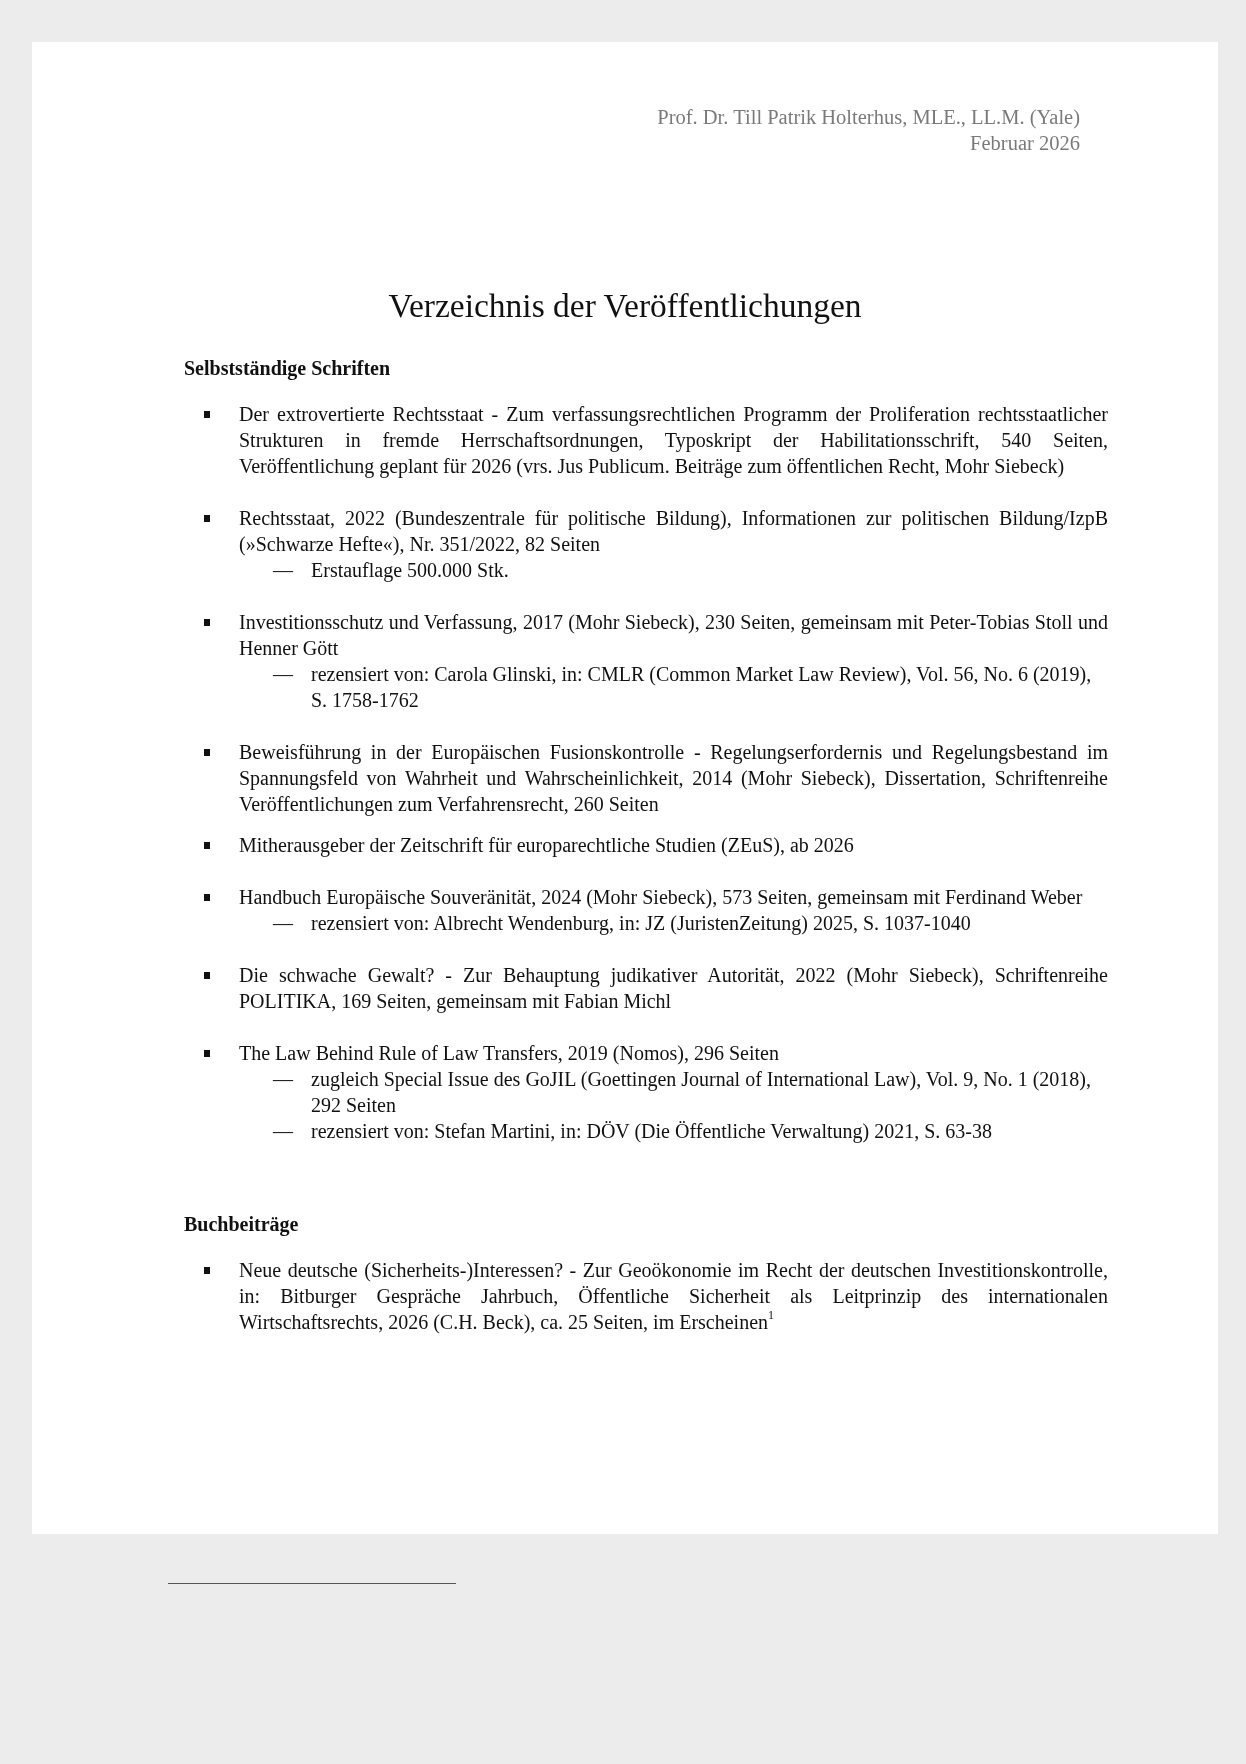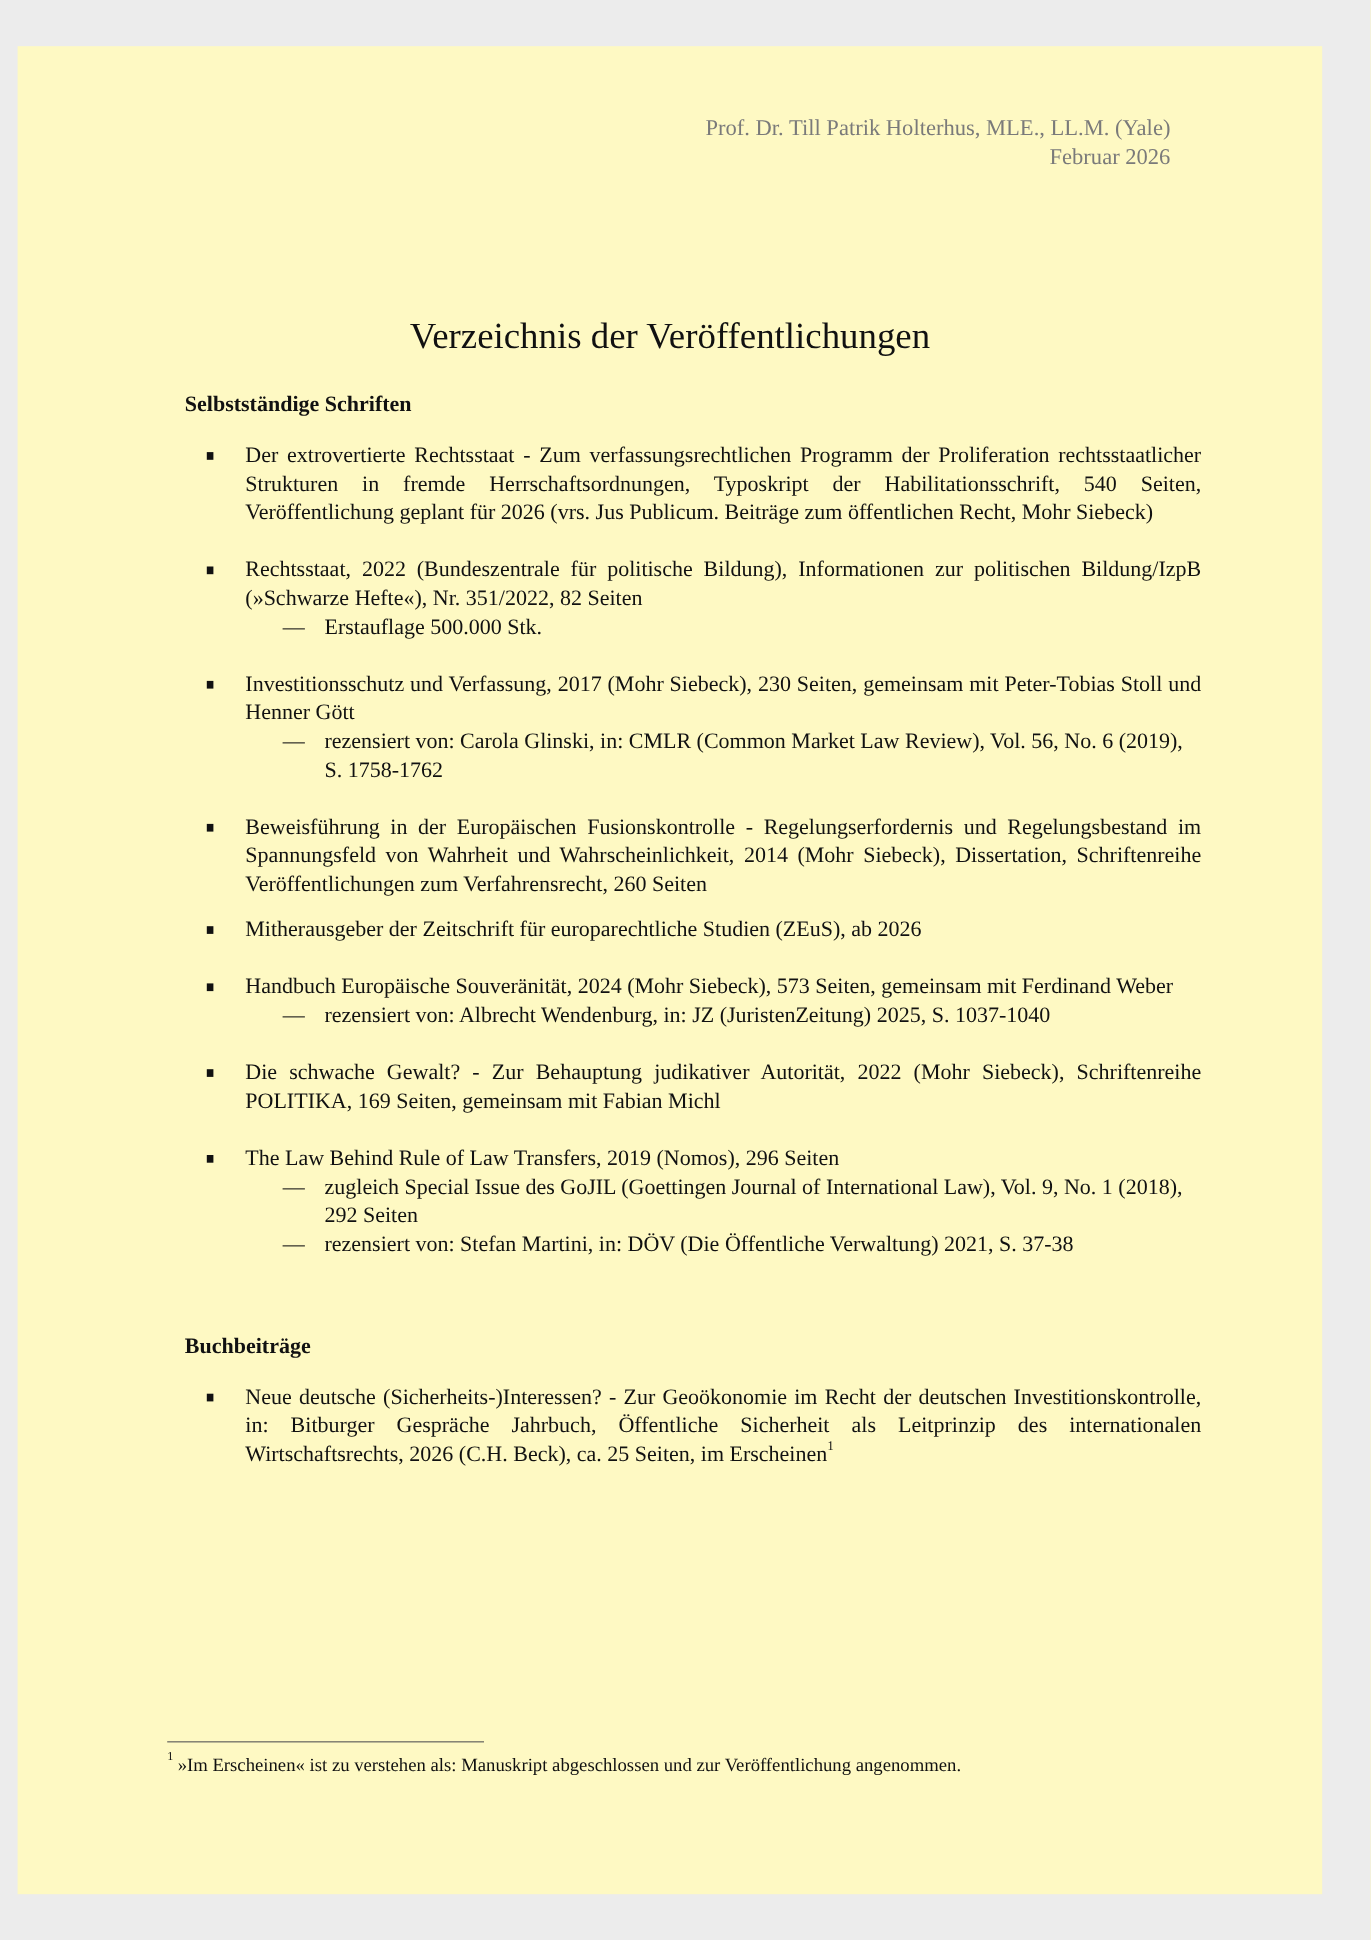--- a/index.html
+++ b/index.html
@@ -10,25 +10,25 @@
     width: 1246px;
     height: 1764px;
     background: #ececec;
     position: relative;
     overflow: hidden;
     font-family: "Liberation Serif", "DejaVu Serif", serif;
     color: #111;
   }
   .page {
     position: absolute;
-    left: 16px;
+    left: 32px;
     top: 42px;
     width: 1186px;
-    height: 1680px;
-    background: #fef9c3;
+    height: 1492px;
+    background: #ffffff;
   }
   .header {
     position: absolute;
     right: 138px;
     top: 62px;
     text-align: right;
     color: #7a7a7a;
     font-size: 20.5px;
     line-height: 26px;
   }
@@ -174,34 +174,31 @@
       </li>
       <li class="item" style="margin-top:26px;">
         <span class="bullet"></span>
         <span>The Law Behind Rule of Law Transfers, 2019 (Nomos), 296 Seiten</span>
         <div class="subitem">
           <span class="dash" style="left:34px;">—</span>
           <span>zugleich Special Issue des GoJIL (Goettingen Journal of International Law), Vol. 9, No. 1 (2018), 292 Seiten</span>
         </div>
         <div class="subitem">
           <span class="dash" style="left:34px;">—</span>
-          <span>rezensiert von: Stefan Martini, in: DÖV (Die Öffentliche Verwaltung) 2021, S. 37-38</span>
+          <span>rezensiert von: Stefan Martini, in: DÖV (Die Öffentliche Verwaltung) 2021, S. 63-38</span>
         </div>
       </li>
     </ul>
   </div>
 
   <div class="content" style="top:1153px;">
     <h2 class="section-heading">Buchbeiträge</h2>
     <ul class="list" style="margin-top:20px;">
       <li class="item">
         <span class="bullet"></span>
         <span>Neue deutsche (Sicherheits-)Interessen? - Zur Geoökonomie im Recht der deutschen Investiti­onskontrolle, in: Bitburger Gespräche Jahrbuch, Öffentliche Sicherheit als Leitprinzip des in­ternationalen Wirtschaftsrechts, 2026 (C.H. Beck), ca. 25 Seiten, im Erscheinen</span><sup>1</sup>
       </li>
     </ul>
   </div>
 
   <div class="footnote-rule"></div>
-  <div class="footnote">
-    <sup>1</sup><span>»Im Erscheinen« ist zu verstehen als: Manuskript abgeschlossen und zur Veröffentlichung angenommen.</span>
-  </div>
 
 </div>
 
 </body></html>

